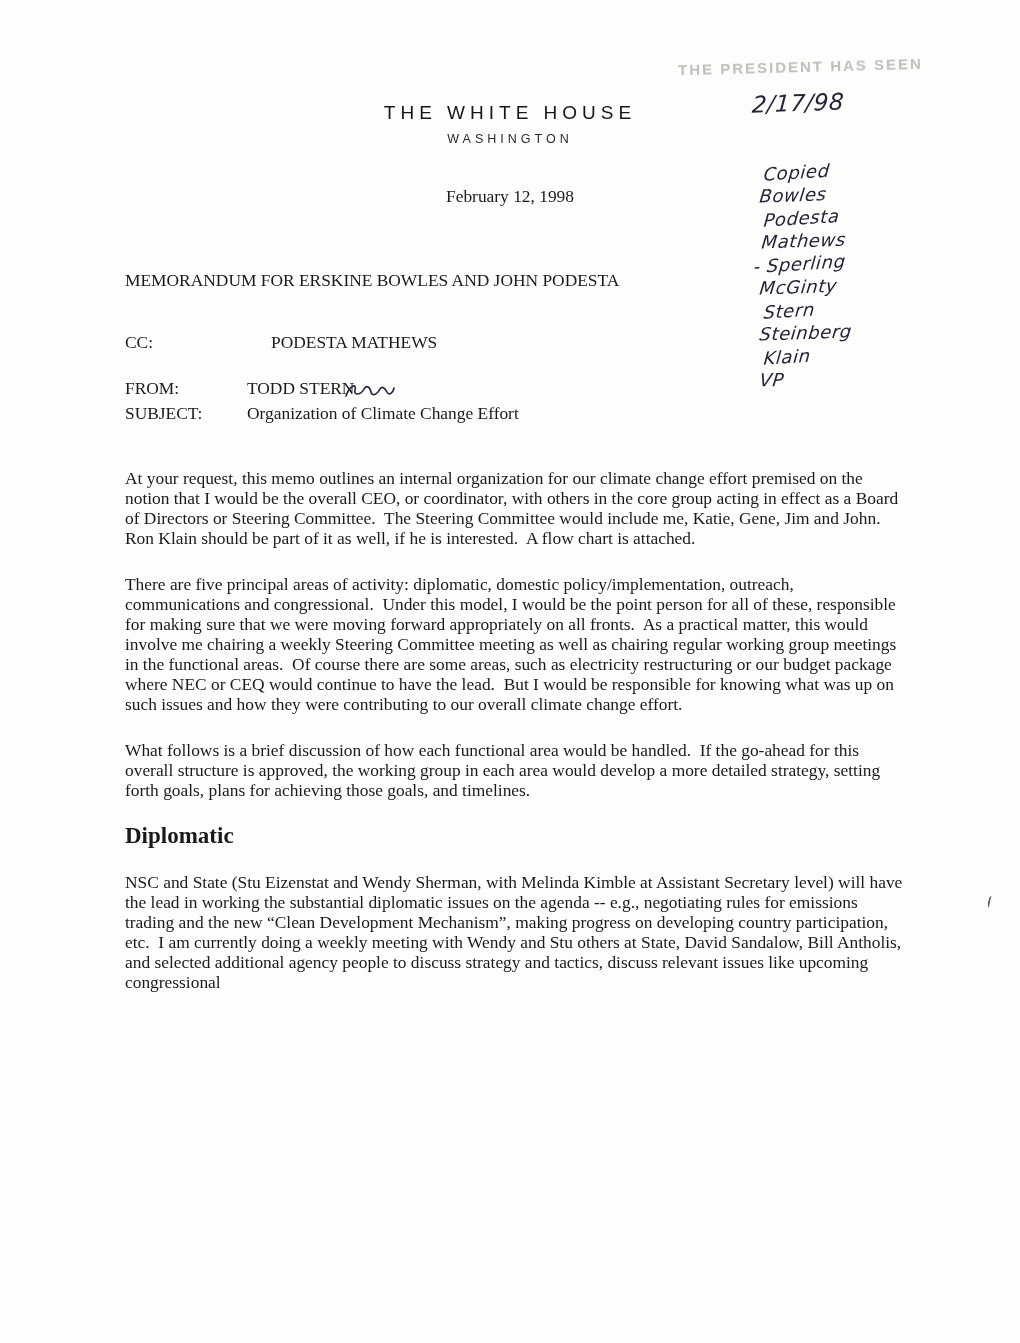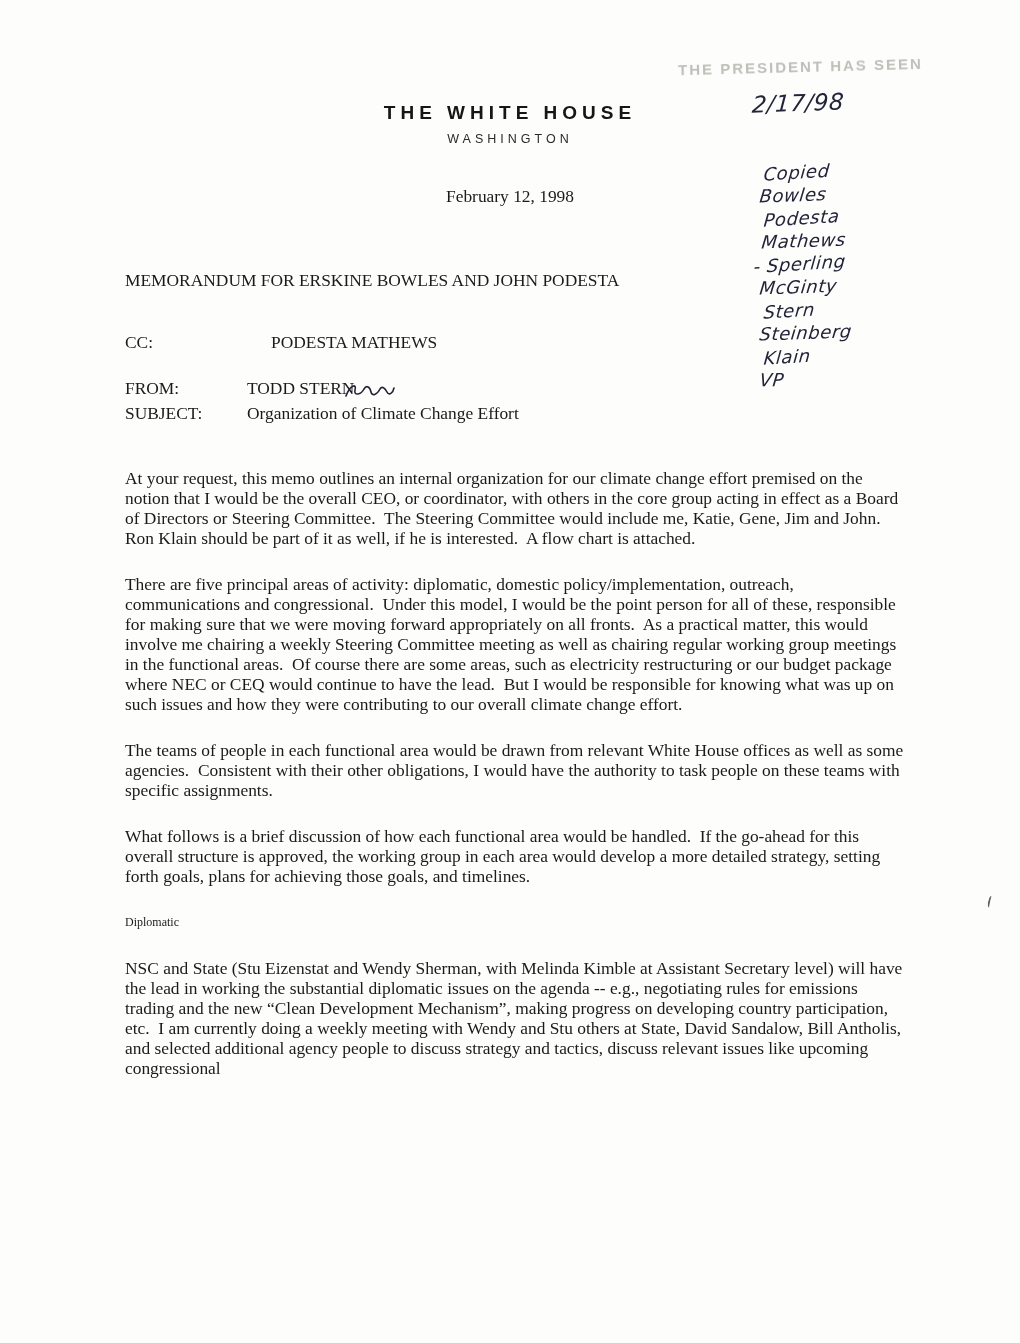--- a/index.html
+++ b/index.html
@@ -58,21 +58,21 @@
   .hw-list .hw:nth-child(5) { margin-left: -6px; }
 
   
   .lh-title {
     position: absolute;
     top: 102px;
     left: 0;
     width: 100%;
     text-align: center;
     font-family: "Liberation Sans", sans-serif;
-    font-weight: bold;
+    font-weight: normal;
     font-size: 19px;
     letter-spacing: 5px;
     color: #161616;
   }
   .lh-sub {
     position: absolute;
     top: 132px;
     left: 0;
     width: 100%;
     text-align: center;
@@ -121,22 +121,22 @@
     top: 468px;
     width: 782px;
     font-size: 17.4px;
     line-height: 20px;
   }
   .body-text p {
     margin: 0 0 26px 0;
     white-space: pre-wrap;
   }
   .section-heading {
-    font-size: 12px;
-    font-weight: normal;
+    font-size: 23px;
+    font-weight: bold;
     margin: 0 0 26px 0;
   }
 
   
   .ink-mark {
     position: absolute;
     left: 988px;
     top: 896px;
     width: 3px;
     height: 12px;
@@ -189,21 +189,20 @@
   </div>
 
   <div class="row row-subject">
     <span class="label">SUBJECT:</span>
     <span class="value">Organization of Climate Change Effort</span>
   </div>
 
   <div class="body-text">
     <p>At your request, this memo outlines an internal organization for our climate change effort premised on the notion that I would be the overall CEO, or coordinator, with others in the core group acting in effect as a Board of Directors or Steering Committee.  The Steering Committee would include me, Katie, Gene, Jim and John.  Ron Klain should be part of it as well, if he is interested.  A flow chart is attached.</p>
     <p>There are five principal areas of activity: diplomatic, domestic policy/implementation, outreach, communications and congressional.  Under this model, I would be the point person for all of these, responsible for making sure that we were moving forward appropriately on all fronts.  As a practical matter, this would involve me chairing a weekly Steering Committee meeting as well as chairing regular working group meetings in the functional areas.  Of course there are some areas, such as electricity restructuring or our budget package where NEC or CEQ would continue to have the lead.  But I would be responsible for knowing what was up on such issues and how they were contributing to our overall climate change effort.</p>
-    <p>The teams of people in each functional area would be drawn from relevant White House offices as well as some agencies.  Consistent with their other obligations, I would have the authority to task people on these teams with specific assignments.</p>
     <p>What follows is a brief discussion of how each functional area would be handled.  If the go-ahead for this overall structure is approved, the working group in each area would develop a more detailed strategy, setting forth goals, plans for achieving those goals, and timelines.</p>
     <div class="section-heading">Diplomatic</div>
     <p>NSC and State (Stu Eizenstat and Wendy Sherman, with Melinda Kimble at Assistant Secretary level) will have the lead in working the substantial diplomatic issues on the agenda -- e.g., negotiating rules for emissions trading and the new “Clean Development Mechanism”, making progress on developing country participation, etc.  I am currently doing a weekly meeting with Wendy and Stu others at State, David Sandalow, Bill Antholis, and selected additional agency people to discuss strategy and tactics, discuss relevant issues like upcoming congressional</p>
   </div>
 
   <div class="ink-mark"></div>
 
 </div>
 
 </body></html>

